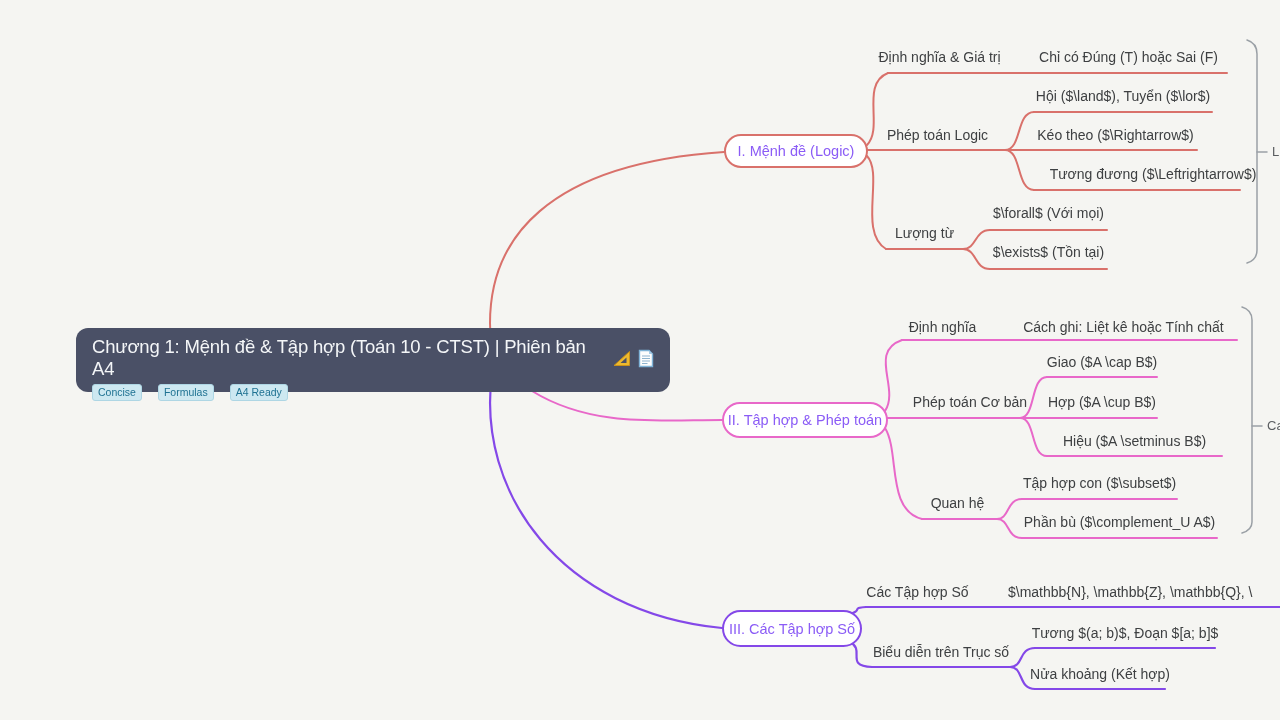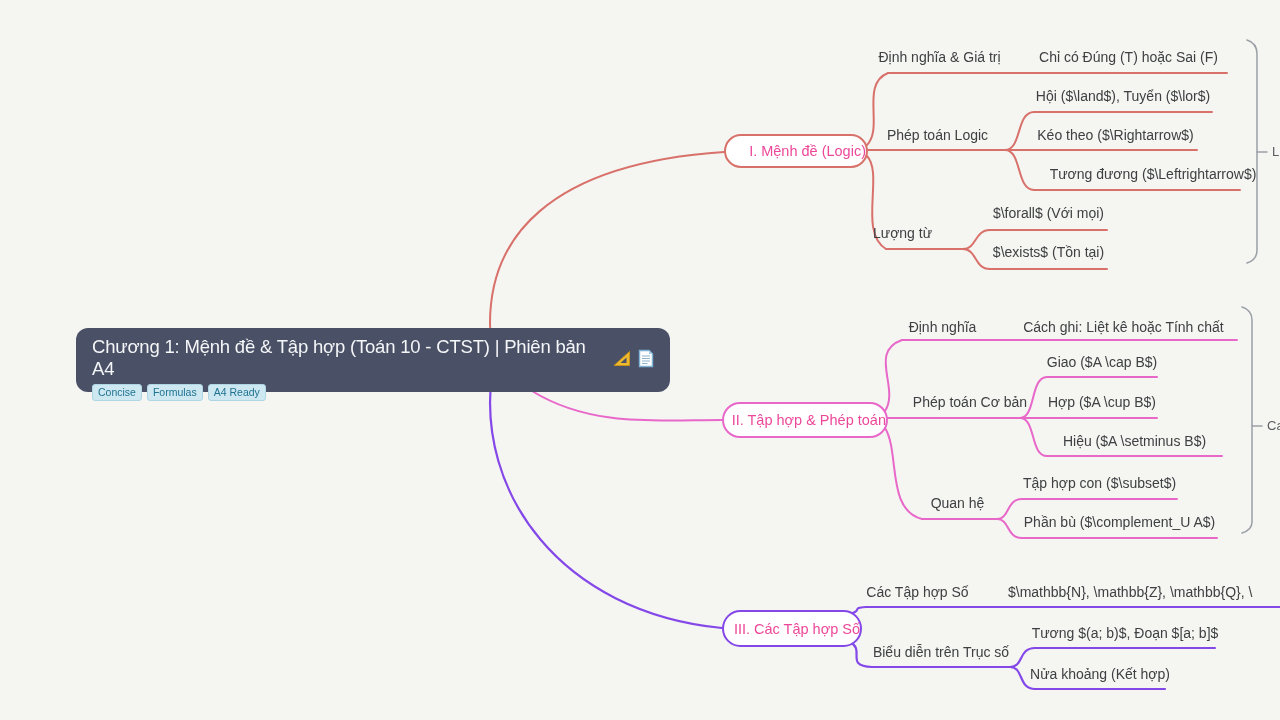--- a/index.html
+++ b/index.html
@@ -10,31 +10,31 @@
   }
   #stage{position:absolute;inset:0;width:1280px;height:720px;}
   svg.links{position:absolute;left:0;top:0;pointer-events:none;}
   .lbl{
     position:absolute;display:flex;align-items:center;justify-content:center;
     white-space:nowrap;font-size:14px;color:#3e4042;height:18px;line-height:18px;
   }
   .lbl.left{justify-content:flex-start;overflow:hidden;}
   .pill{
     position:absolute;background:#ffffff;border:2px solid #888;border-radius:19px;
-    display:flex;align-items:center;justify-content:flex-end;
-    font-size:14.5px;color:#ec4899;white-space:nowrap;box-sizing:border-box;
+    display:flex;align-items:center;justify-content:center;
+    font-size:14.5px;color:#8b5cf6;white-space:nowrap;box-sizing:border-box;
   }
   .root{
     position:absolute;left:76px;top:328px;width:594px;height:64px;
     background:#4a5066;border-radius:12px;box-sizing:border-box;
     padding:8px 16px 6px 16px;color:#f4f6f8;
   }
   .root-title-row{display:flex;align-items:center;gap:7px;}
   .root-title{font-size:18.5px;letter-spacing:-0.2px;}
-  .badge-row{display:flex;gap:5px;margin-top:4px;}
+  .badge-row{display:flex;gap:16px;margin-top:4px;}
   .badge{
     background:#cde8f1;color:#1f7292;font-size:10.5px;line-height:13px;
     padding:1px 5px;border-radius:3px;border:1px solid #aed6e4;
   }
   .bracket-label{
     position:absolute;font-size:13px;color:#5a5d60;height:16px;line-height:16px;white-space:nowrap;
   }
 </style>
 </head>
 <body style="background: rgb(245, 245, 242);">
@@ -132,21 +132,21 @@
   <div class="pill" style="left: 722px; top: 610px; width: 140px; height: 37px; border-width: 2.5px; border-color: rgb(132, 72, 232);">
     <span>III. Các Tập hợp Số</span>
   </div>
 
   <div class="lbl" style="left:862px;top:48px;width:155px;">Định nghĩa &amp; Giá trị</div>
   <div class="lbl" style="left:1030px;top:48px;width:197px;">Chỉ có Đúng (T) hoặc Sai (F)</div>
   <div class="lbl" style="left:870px;top:126px;width:135px;">Phép toán Logic</div>
   <div class="lbl" style="left:1034px;top:87px;width:178px;">Hội ($\land$), Tuyển ($\lor$)</div>
   <div class="lbl" style="left:1034px;top:126px;width:163px;">Kéo theo ($\Rightarrow$)</div>
   <div class="lbl" style="left:1034px;top:165px;width:206px;margin-left:16px;">Tương đương ($\Leftrightarrow$)</div>
-  <div class="lbl" style="left:864px;top:224px;width:77px;">Lượng từ</div>
+  <div class="lbl" style="left:886px;top:224px;width:77px;">Lượng từ</div>
   <div class="lbl" style="left:990px;top:204px;width:117px;text-align:right;">$\forall$ (Với mọi)</div>
   <div class="lbl" style="left:990px;top:243px;width:117px;">$\exists$ (Tồn tại)</div>
 
   <div class="lbl" style="left:890px;top:318px;width:105px;">Định nghĩa</div>
   <div class="lbl" style="left:1010px;top:318px;width:227px;">Cách ghi: Liệt kê hoặc Tính chất</div>
   <div class="lbl" style="left:888px;top:393px;width:132px;padding-left:16px;">Phép toán Cơ bản</div>
   <div class="lbl" style="left:1047px;top:353px;width:110px;">Giao ($A \cap B$)</div>
   <div class="lbl" style="left:1047px;top:393px;width:110px;">Hợp ($A \cup B$)</div>
   <div class="lbl" style="left:1047px;top:432px;width:175px;">Hiệu ($A \setminus B$)</div>
   <div class="lbl" style="left:918px;top:494px;width:79px;">Quan hệ</div>

